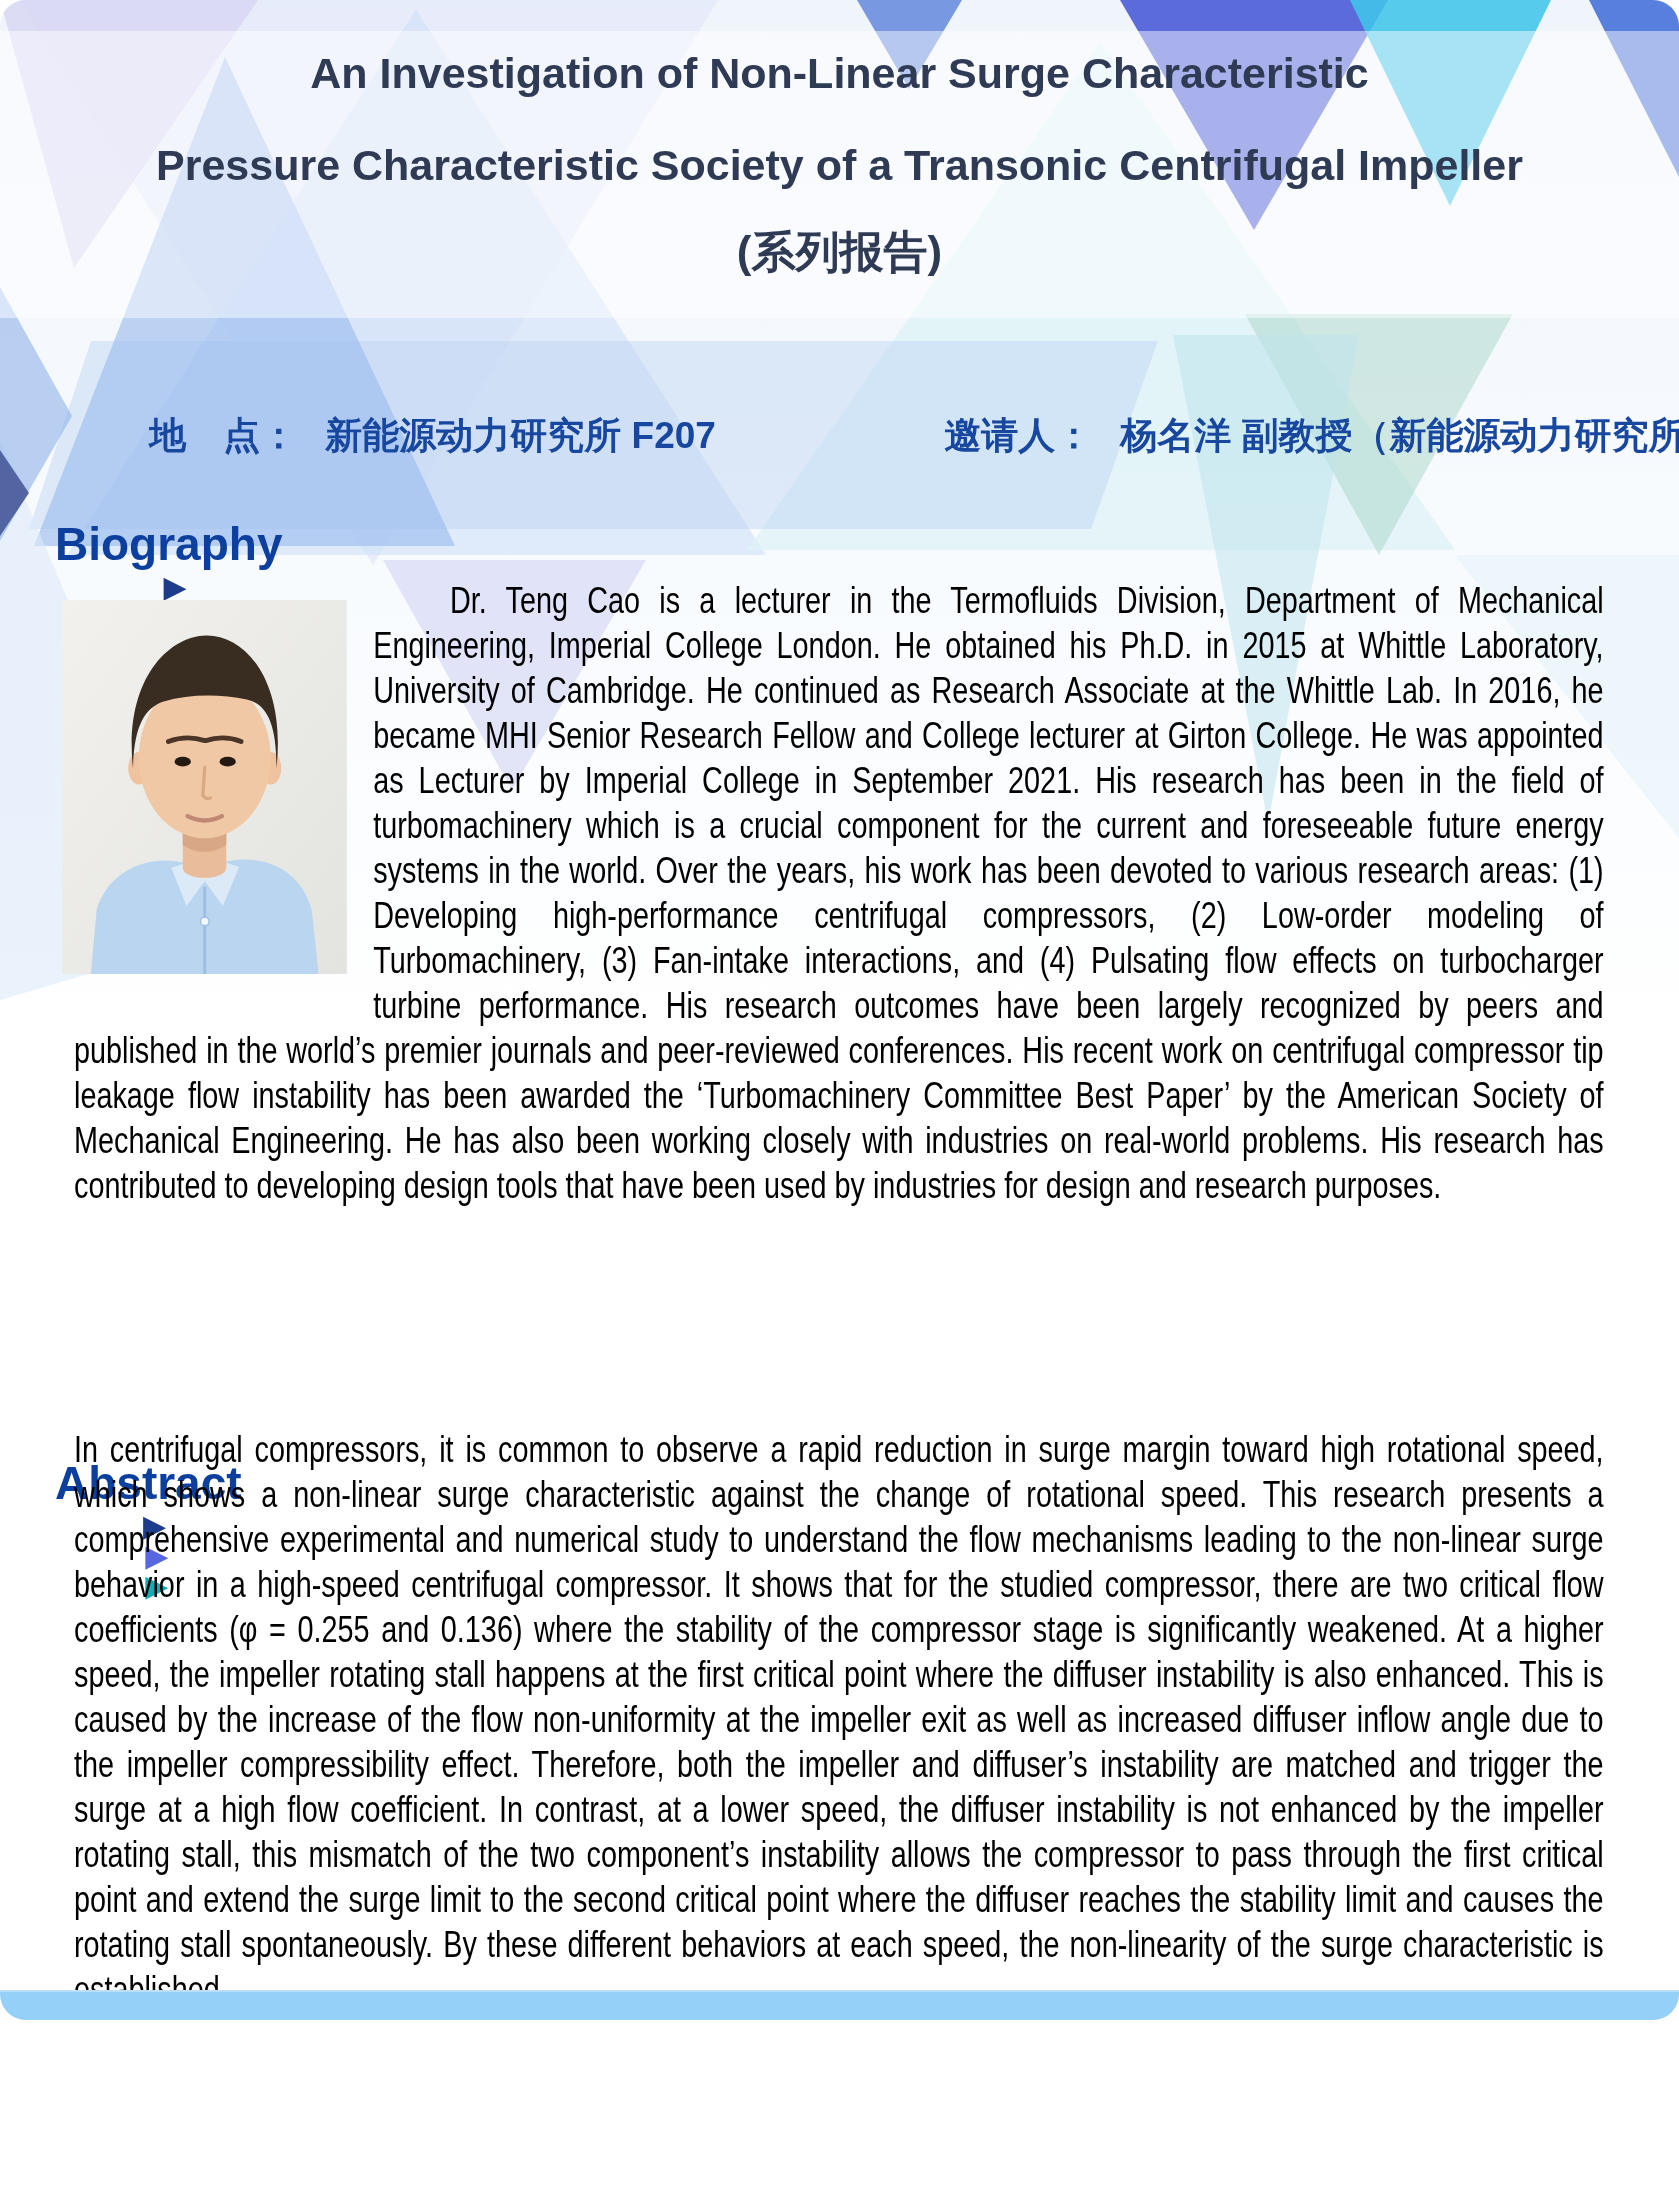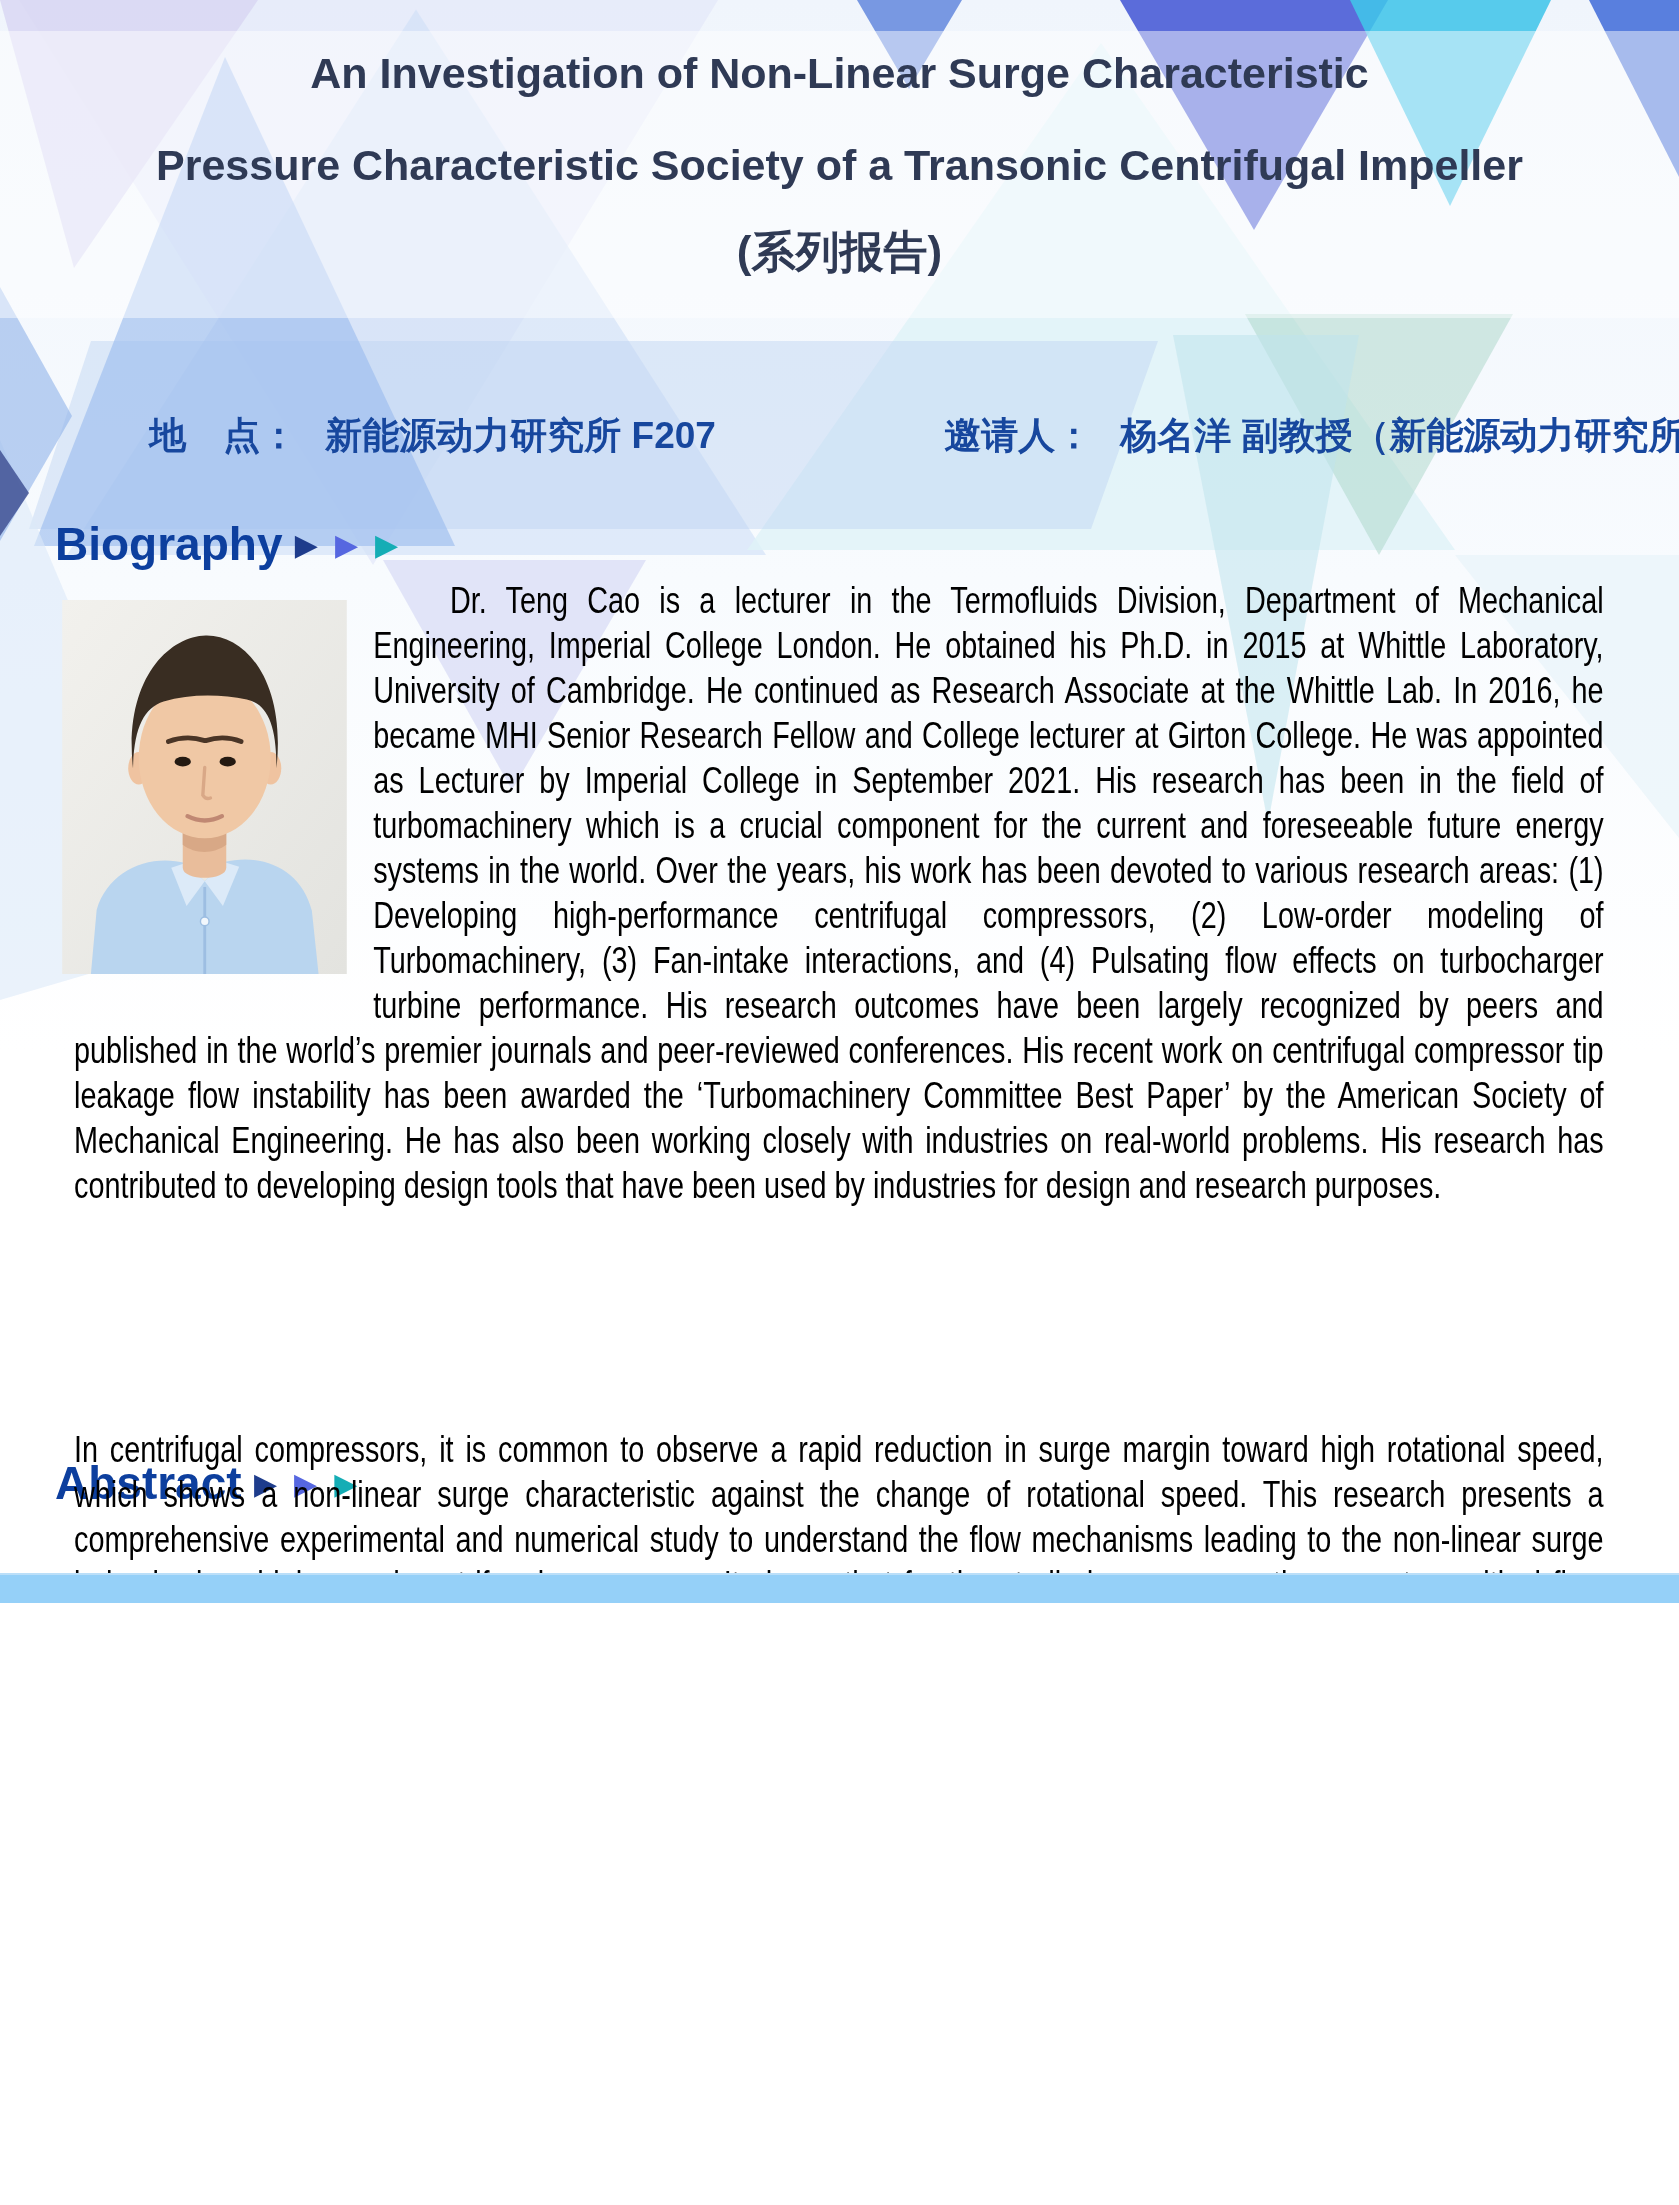--- a/index.html
+++ b/index.html
@@ -1,19 +1,20 @@
 <!DOCTYPE html>
 <html style="font-size:7.7px"><head>
 <meta charset="utf-8">
 <style>
   html,body{margin:0;padding:0;background:#ffffff;}
   .page{
-    position:relative; width:1679px; height:1603px; overflow:hidden;
+    position:relative; width:1679px; height:2020px; overflow:hidden;
     background:#ffffff;
     font-family:"Liberation Sans","DejaVu Sans",sans-serif;
+    border-radius:26px;
   }
   
   .bg{position:absolute;top:0;left:0;width:1679px;height:1053px;overflow:hidden;
       background:linear-gradient(180deg,#F0F5FC 0%,#F8FBFE 55%,#ffffff 100%);}
   .tri{position:absolute;inset:0;}
   .t1 {clip-path:polygon(0 0,258px 0,74px 268px);background:#D8D6F2;opacity:.8;}
   .t2 {clip-path:polygon(19px 0,718px 0,373px 565px);background:#E4E8F9;opacity:.75;}
   .t3 {clip-path:polygon(67px 555px,416px 9.6px,766px 555px);background:#CFE0F6;opacity:.6;}
   .t4 {clip-path:polygon(225px 57px,455px 546px,34px 546px);background:#9DBDEE;opacity:.65;}
   .t5 {clip-path:polygon(857px 0,962px 0,909px 89px);background:#6A8EDF;opacity:.9;}
@@ -38,21 +39,21 @@
   
   .info{position:absolute;top:355px;left:0;width:1679px;color:#17479E;font-weight:bold;
         font-size:37px;}
   .info .col{position:absolute;top:0;}
   .info .col.left{left:67px;width:790px;}
   .info .col.right{left:862px;width:804px;}
   .info .row{white-space:pre;height:54px;line-height:54px;margin-bottom:41px;}
   .info .lbl{display:inline-block;margin-right:28px;}
   
   .sec-h{position:absolute;left:55px;margin:0;font-size:46px;line-height:54px;
-         font-weight:bold;color:#0D3F9E;display:flex;align-items:center;}
+         font-weight:bold;color:#0D3F9E;display:flex;align-items:center;flex-direction:column;}
   .sec-h .arr{font-size:30px;line-height:30px;margin-left:17px;position:relative;top:1px;}
   .sec-h .a1{color:#1E3C8C;margin-left:12.4px;}
   .sec-h .a2{color:#5667E0;}
   .sec-h .a3{color:#15ADB5;}
   .bio-h{top:517px;}
   .abs-h{top:1456px;}
   
   .para{position:absolute;left:74px;width:1912px;transform:scaleX(0.8);
         transform-origin:0 0;font-size:36px;line-height:45px;color:#000;
         text-align:justify;}

